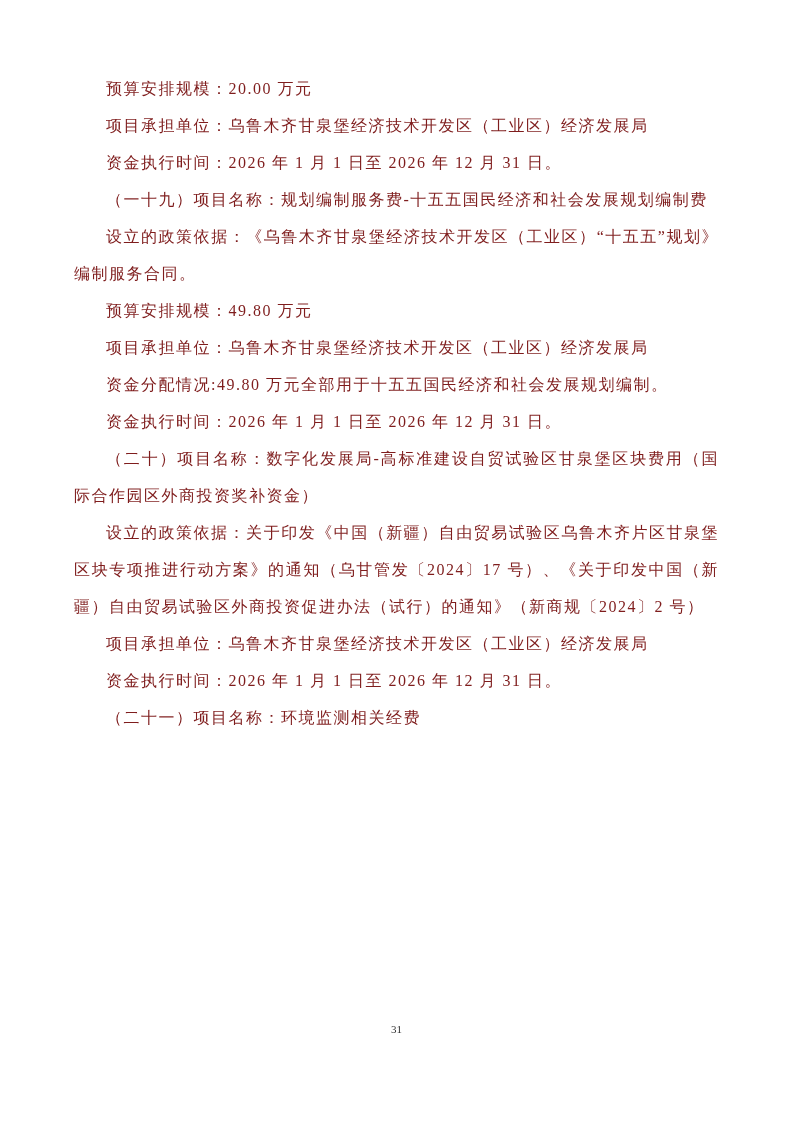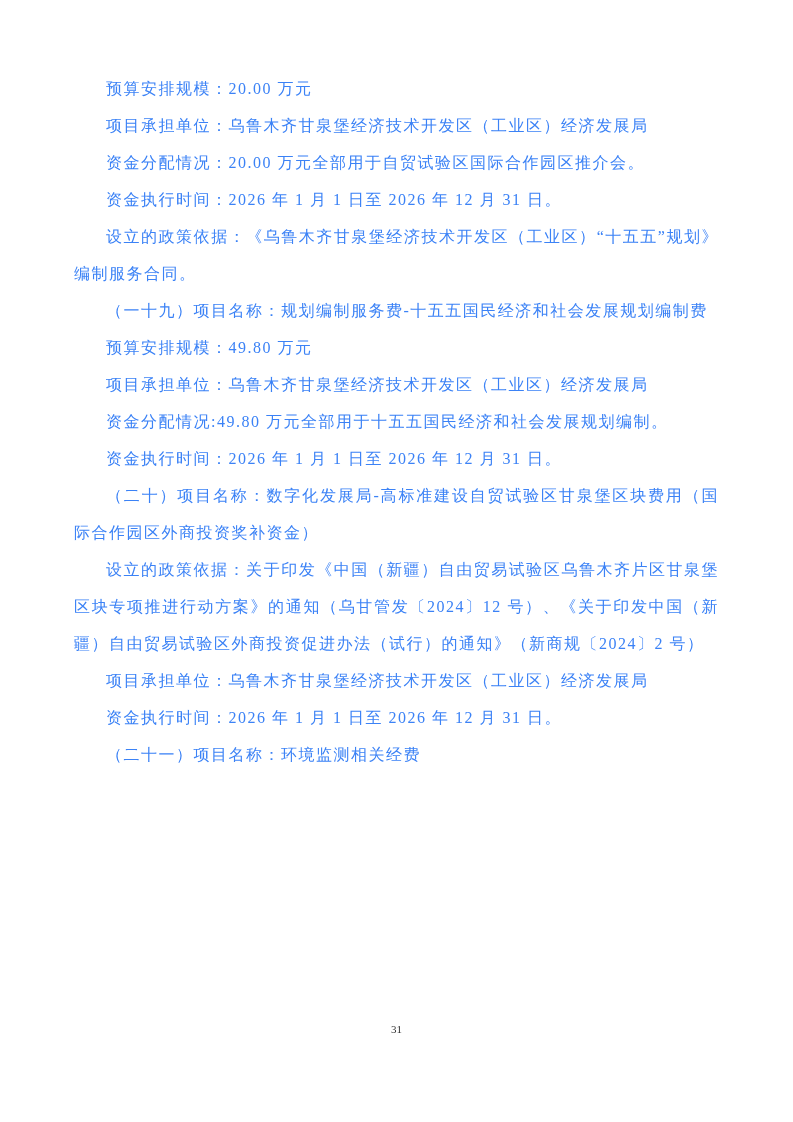--- a/index.html
+++ b/index.html
@@ -13,21 +13,21 @@
     height: 1122px;
     background: #ffffff;
     overflow: hidden;
     font-family: "Liberation Serif", "DejaVu Serif", serif;
   }
   .doc-body {
     position: absolute;
     left: 74px;
     top: 70px;
     width: 645px;
-    color: #3b82f6;
+    color: #7f1d1d;
     font-size: 16px;
     line-height: 37px;
     text-align: justify;
     letter-spacing: 1.5px;
   }
   .para {
     margin: 0;
     padding: 0;
     text-indent: 2em;
     word-break: break-all;
@@ -45,28 +45,27 @@
     font-family: "Liberation Serif", "DejaVu Serif", serif;
   }
 </style>
 </head>
 <body>
 
 <div class="page">
   <div class="doc-body">
       <p class="para">预算安排规模：20.00 万元</p>
       <p class="para">项目承担单位：乌鲁木齐甘泉堡经济技术开发区（工业区）经济发展局</p>
-      <p class="para">资金分配情况：20.00 万元全部用于自贸试验区国际合作园区推介会。</p>
       <p class="para">资金执行时间：2026 年 1 月 1 日至 2026 年 12 月 31 日。</p>
+      <p class="para">（一十九）项目名称：规划编制服务费-十五五国民经济和社会发展规划编制费</p>
       <p class="para">设立的政策依据：《乌鲁木齐甘泉堡经济技术开发区（工业区）“十五五”规划》编制服务合同。</p>
-      <p class="para">（一十九）项目名称：规划编制服务费-十五五国民经济和社会发展规划编制费</p>
       <p class="para">预算安排规模：49.80 万元</p>
       <p class="para">项目承担单位：乌鲁木齐甘泉堡经济技术开发区（工业区）经济发展局</p>
       <p class="para">资金分配情况:49.80 万元全部用于十五五国民经济和社会发展规划编制。</p>
       <p class="para">资金执行时间：2026 年 1 月 1 日至 2026 年 12 月 31 日。</p>
       <p class="para">（二十）项目名称：数字化发展局-高标准建设自贸试验区甘泉堡区块费用（国际合作园区外商投资奖补资金）</p>
-      <p class="para">设立的政策依据：关于印发《中国（新疆）自由贸易试验区乌鲁木齐片区甘泉堡区块专项推进行动方案》的通知（乌甘管发〔2024〕12 号）、《关于印发中国（新疆）自由贸易试验区外商投资促进办法（试行）的通知》（新商规〔2024〕2 号）</p>
+      <p class="para">设立的政策依据：关于印发《中国（新疆）自由贸易试验区乌鲁木齐片区甘泉堡区块专项推进行动方案》的通知（乌甘管发〔2024〕17 号）、《关于印发中国（新疆）自由贸易试验区外商投资促进办法（试行）的通知》（新商规〔2024〕2 号）</p>
       <p class="para">项目承担单位：乌鲁木齐甘泉堡经济技术开发区（工业区）经济发展局</p>
       <p class="para">资金执行时间：2026 年 1 月 1 日至 2026 年 12 月 31 日。</p>
       <p class="para">（二十一）项目名称：环境监测相关经费</p>
     </div>
   <div class="page-footer">31</div>
 </div>
 
 </body></html>

